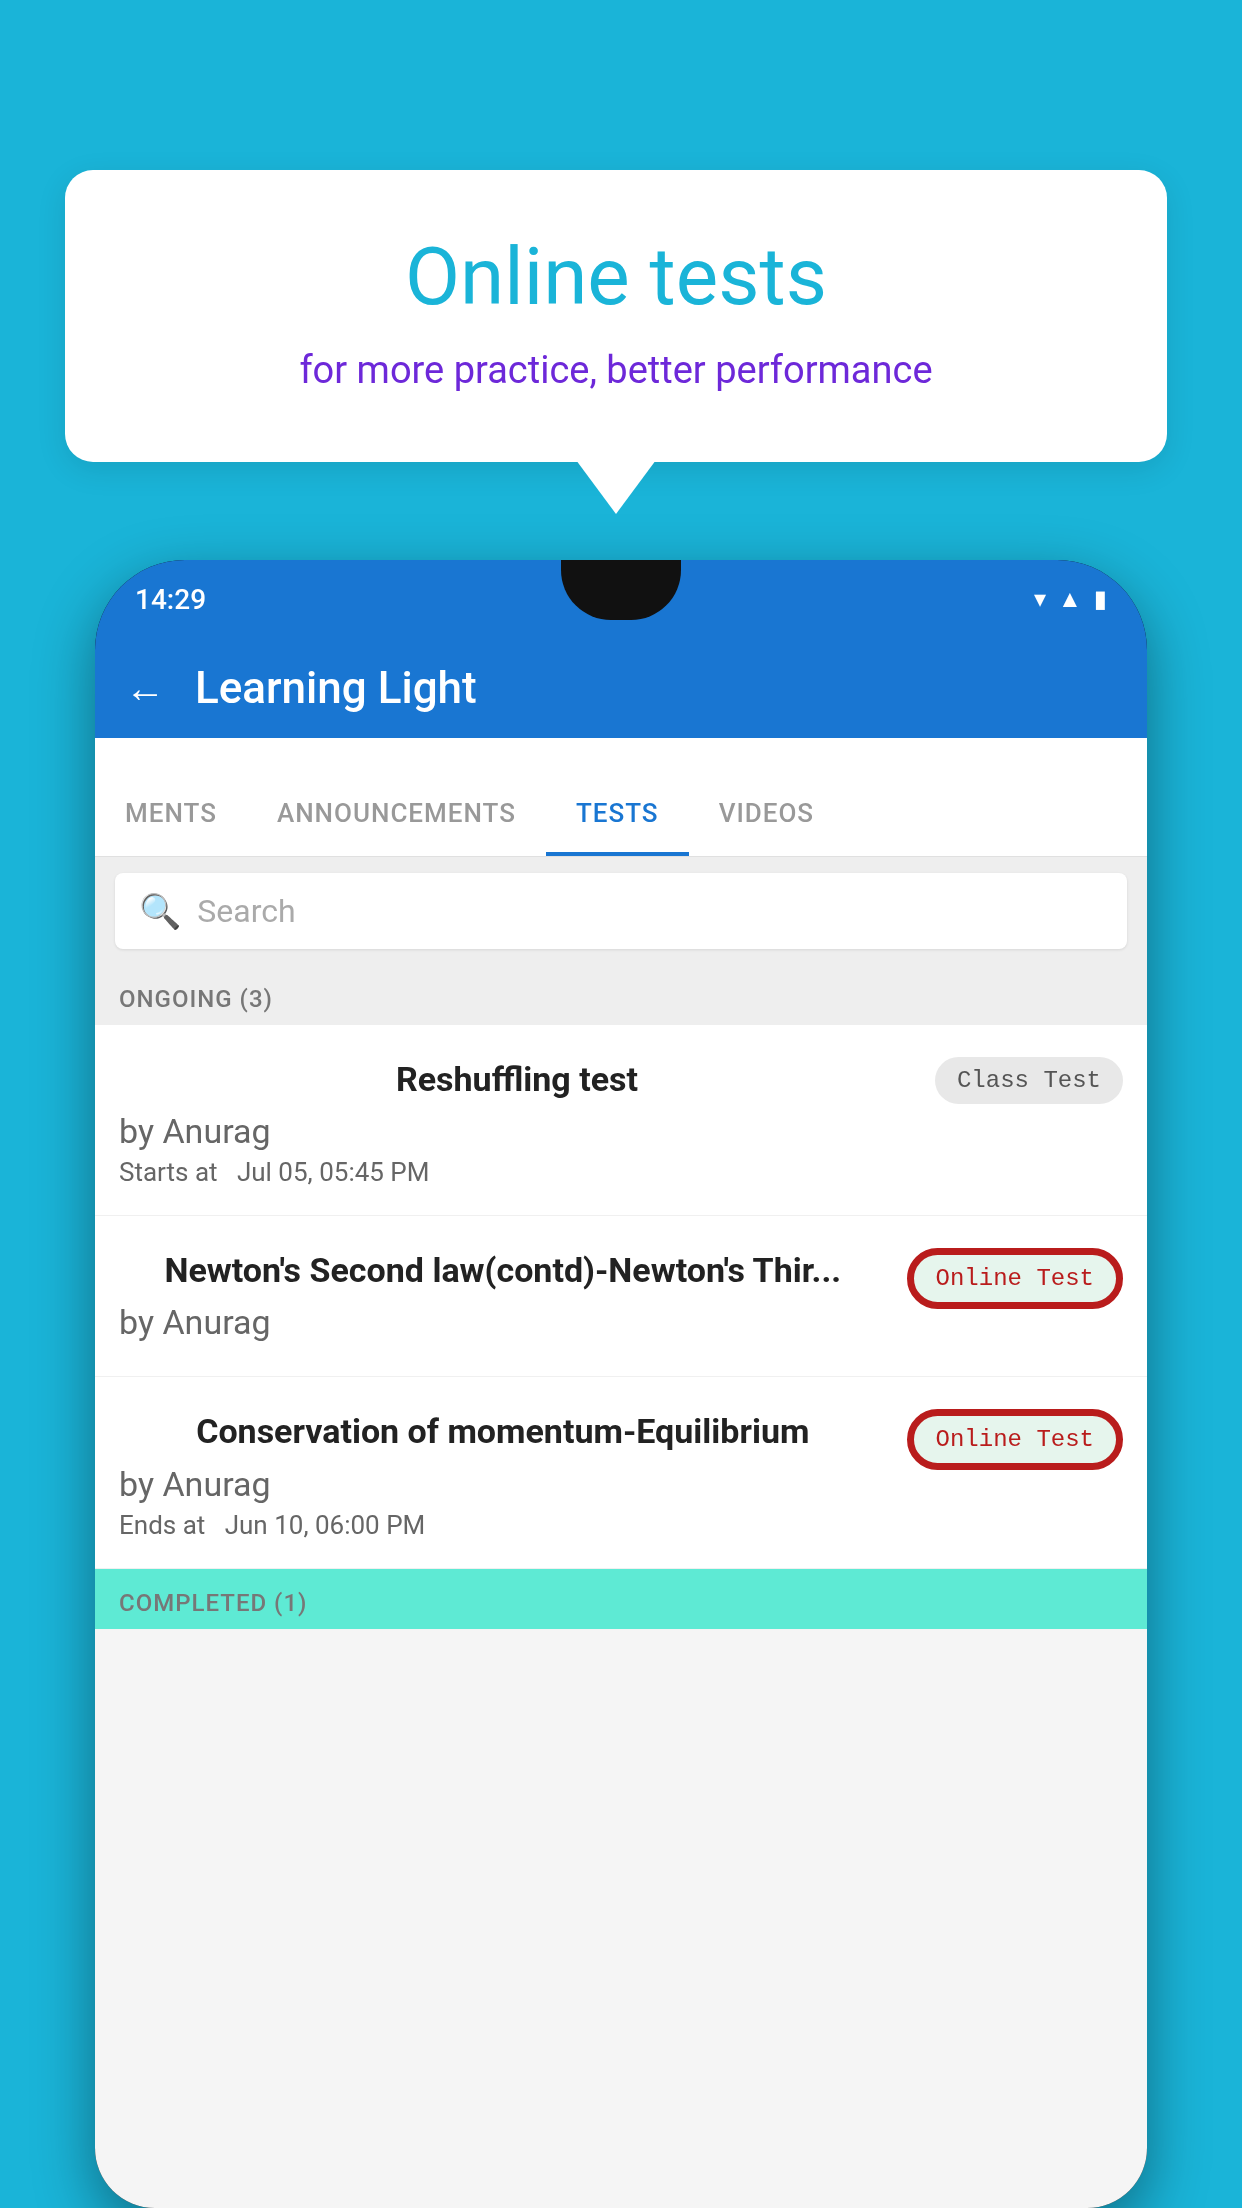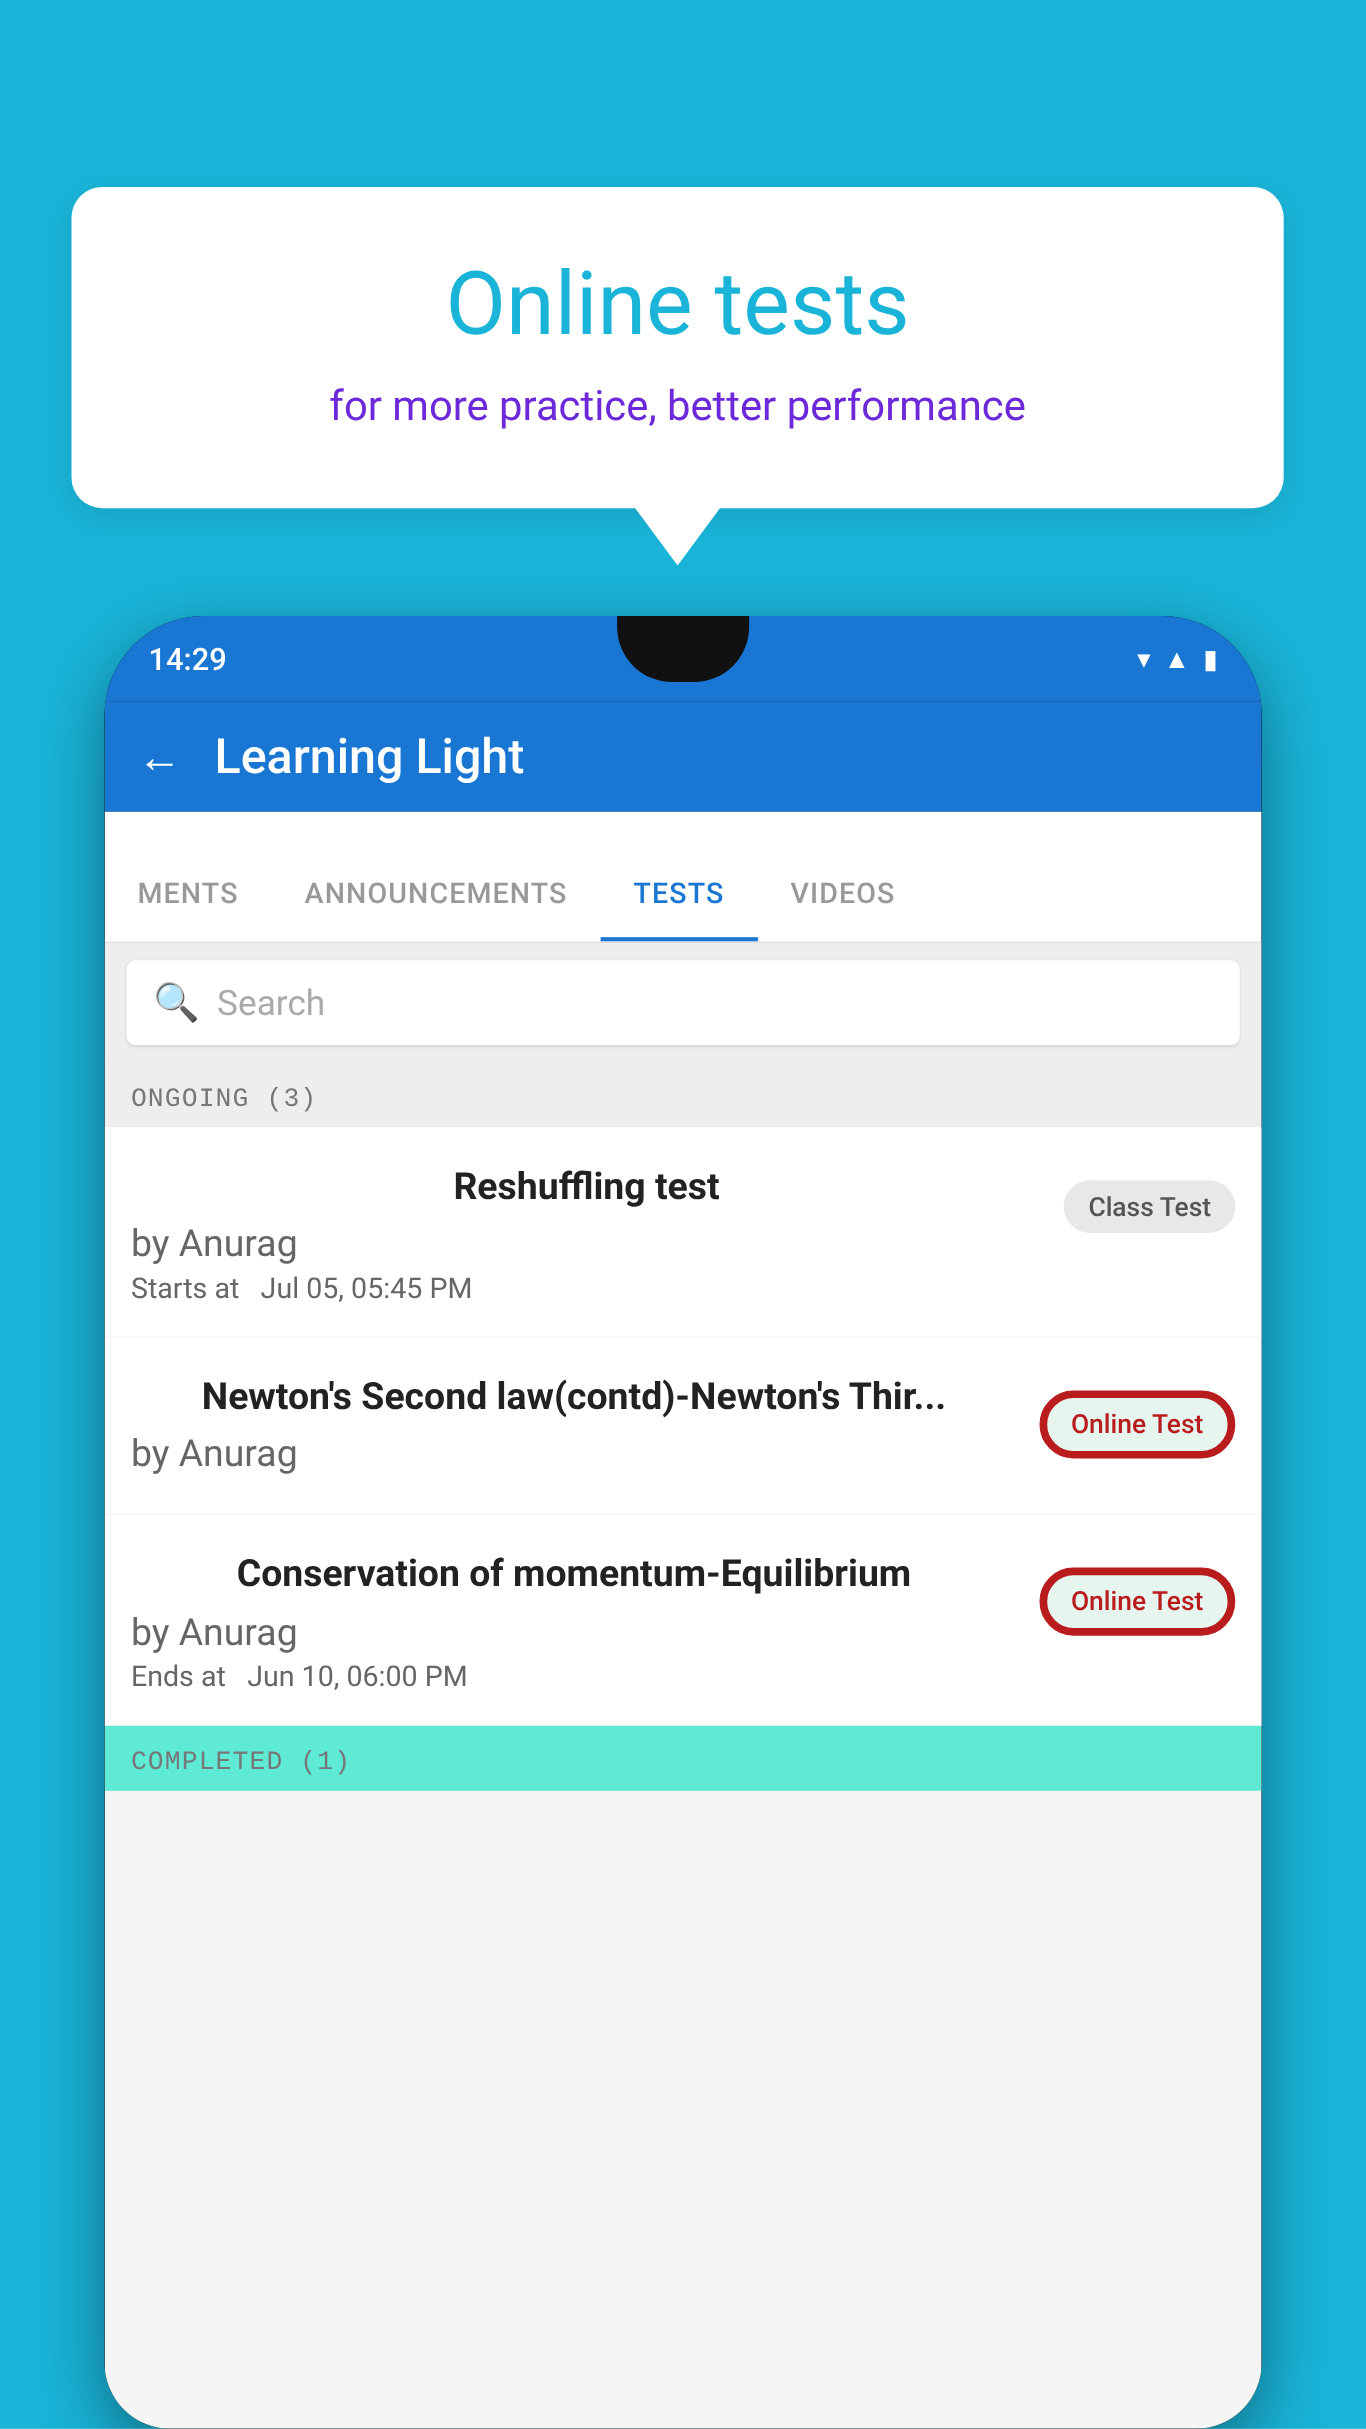--- a/index.html
+++ b/index.html
@@ -185,21 +185,20 @@
     .section-header {
       padding: 20px 24px 12px;
       background: #eeeeee;
     }
     .section-label {
       font-size: 24px;
       color: #777;
       font-weight: 500;
       letter-spacing: 1px;
       text-transform: uppercase;
-      font-family: Liberation Mono, monospace;
     }
 
     
     .tests-list {
       background: white;
     }
     .test-item {
       padding: 32px 24px 28px;
       border-bottom: 1px solid #f0f0f0;
       display: flex;
@@ -227,22 +226,23 @@
     .test-time {
       font-size: 26px;
       color: #666;
     }
     .test-badge {
       border-radius: 40px;
       padding: 10px 22px;
       font-size: 24px;
       font-weight: 500;
       white-space: nowrap;
-      margin-top: 16px;
+      margin-top: 0;
       flex-shrink: 0;
+      font-family: Liberation Mono, monospace;
     }
     .badge-class {
       background: #e8e8e8;
       color: #555;
     }
     .badge-online {
       background: #e6f5ed;
       color: #b91c1c;
       border: 7px solid #b91c1c;
     }

